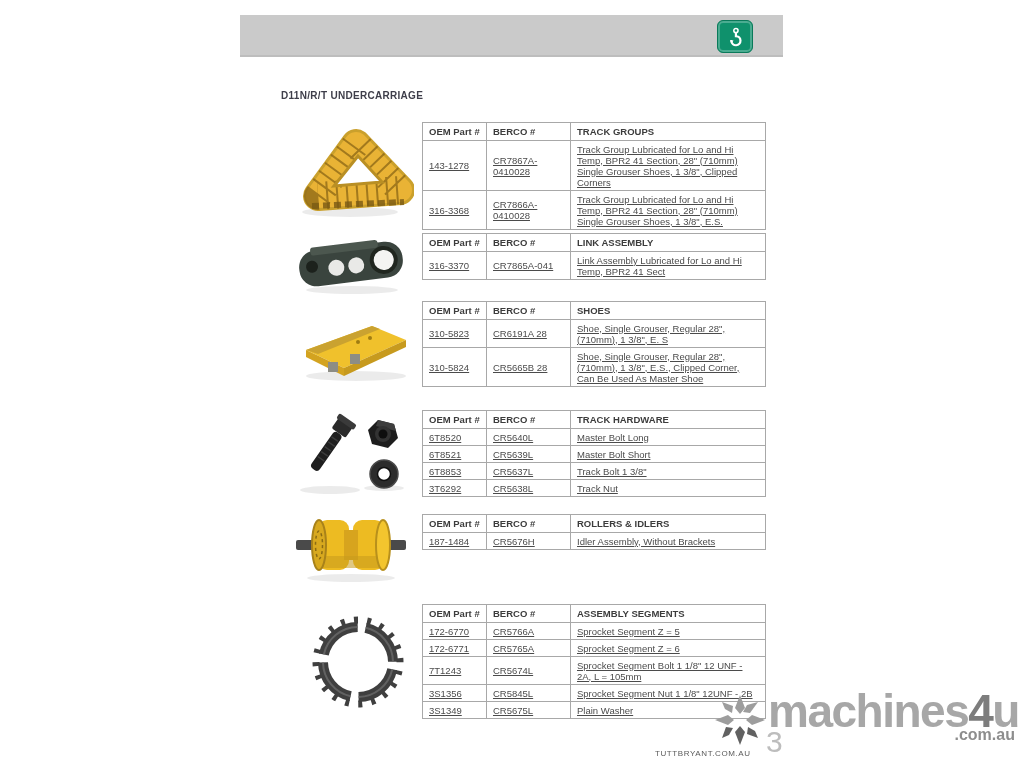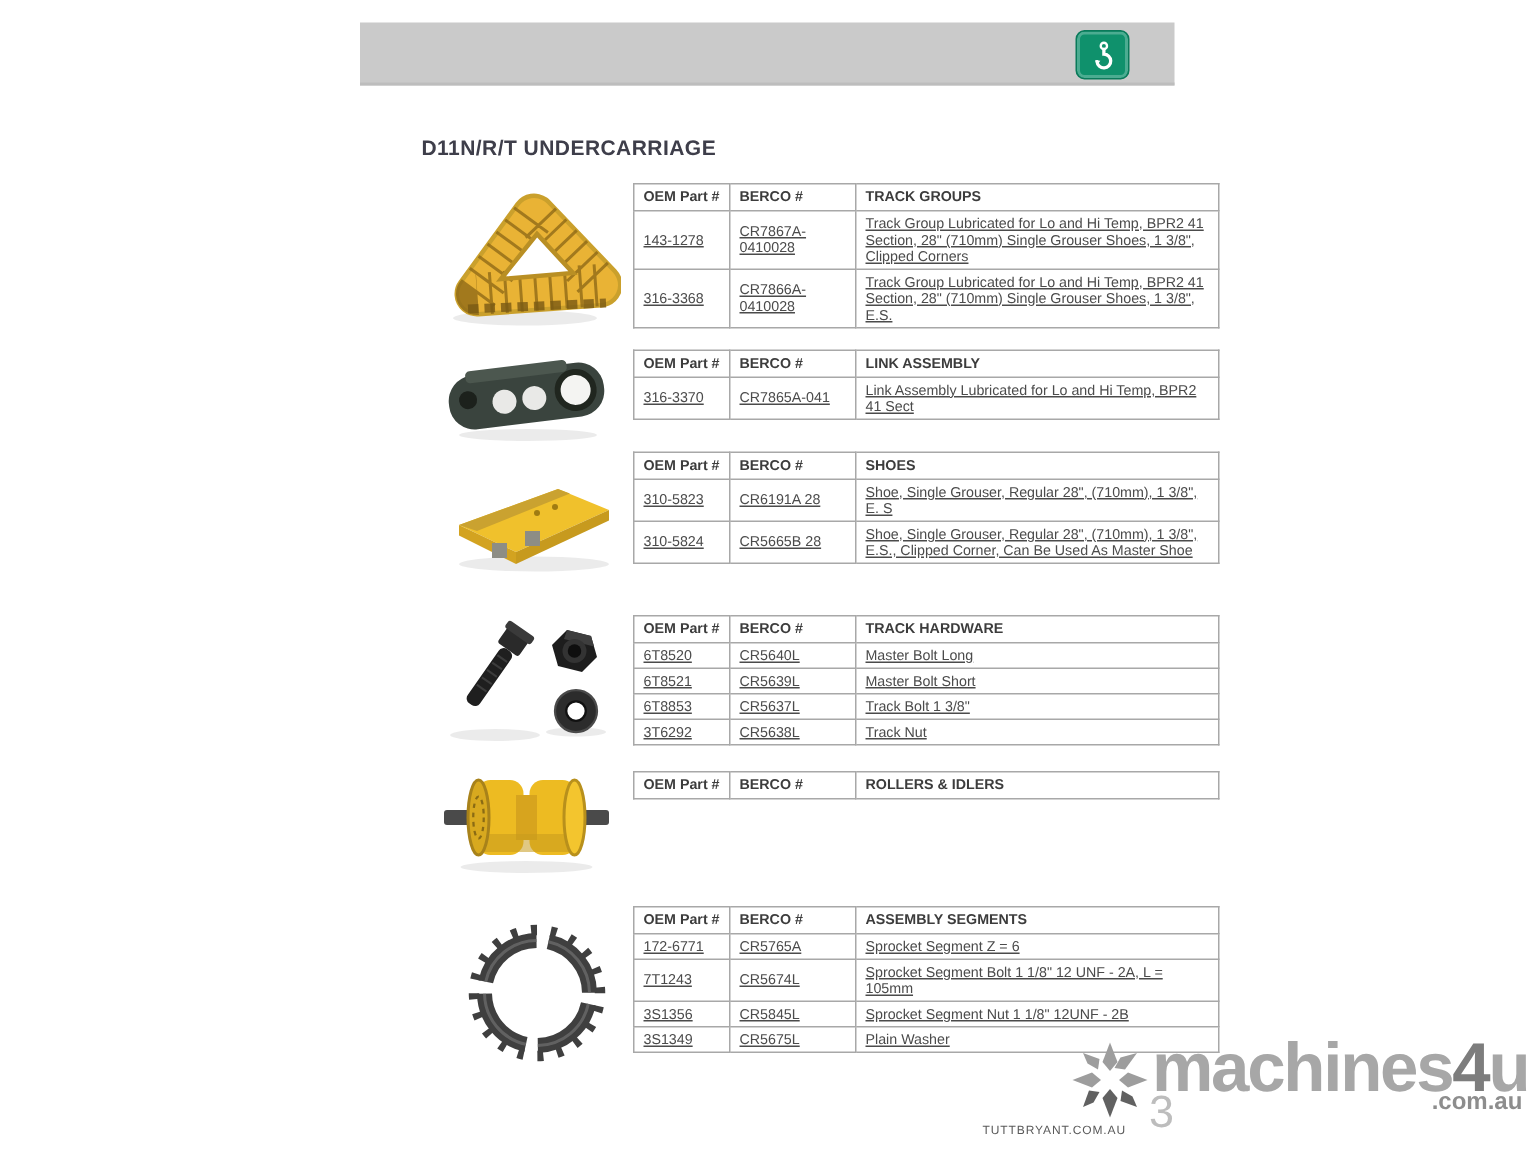--- a/index.html
+++ b/index.html
@@ -14,25 +14,25 @@
     background:#cacaca;border-bottom:2px solid #bdbdbd;
   }
   .logo-badge{
     position:absolute;right:30px;top:5px;width:34px;height:31px;
     background:#0f916c;border:1px solid #0a7a5a;border-radius:6px;
     display:flex;align-items:center;justify-content:center;
     box-shadow:inset 0 0 0 2px rgba(255,255,255,.25);
   }
   .page-title{
     position:absolute;left:281px;top:90px;
-    font-size:14px;font-weight:bold;color:#3e3e4a;letter-spacing:.3px;
+    font-size:10px;font-weight:bold;color:#3e3e4a;letter-spacing:.3px;
   }
   
   .ptable{
-    position:absolute;left:422px;width:391px;
+    position:absolute;left:422px;width:344px;
     border-collapse:collapse;background:#fff;
     font-size:9.5px;color:#4b4b4b;table-layout:fixed;
   }
   .ptable,.ptable th,.ptable td{border:1px solid #a8a8a8;}
   .ptable th{
     font-weight:bold;color:#3c3c3c;text-align:left;
     padding:3px 6px;line-height:11px;font-size:9.5px;
   }
   .ptable td{padding:2.5px 6px;line-height:11px;vertical-align:middle;text-decoration:underline;}
   .ptable .c1{width:64px;} .ptable .c2{width:84px;} .ptable .c3{width:auto;}
@@ -278,37 +278,47 @@
       <col class="c3">
     </colgroup>
   <thead>
     <tr>
       <th>OEM Part #</th>
       <th>BERCO #</th>
       <th>ROLLERS &amp; IDLERS</th>
     </tr>
   </thead>
   <tbody>
+      <tr>
+        <td>187-1484</td>
+        <td>CR5676H</td>
+        <td>Idler Assembly, Without Brackets</td>
+      </tr>
     </tbody>
 </table>
 
 <table class="ptable" style="top:604px">
   <colgroup>
       <col class="c1">
       <col class="c2">
       <col class="c3">
     </colgroup>
   <thead>
     <tr>
       <th>OEM Part #</th>
       <th>BERCO #</th>
       <th>ASSEMBLY SEGMENTS</th>
     </tr>
   </thead>
   <tbody>
+      <tr>
+        <td>172-6770</td>
+        <td>CR5766A</td>
+        <td>Sprocket Segment Z = 5</td>
+      </tr>
       <tr>
         <td>172-6771</td>
         <td>CR5765A</td>
         <td>Sprocket Segment Z = 6</td>
       </tr>
       <tr>
         <td>7T1243</td>
         <td>CR5674L</td>
         <td>Sprocket Segment Bolt 1 1/8" 12 UNF - 2A, L = 105mm</td>
       </tr>

